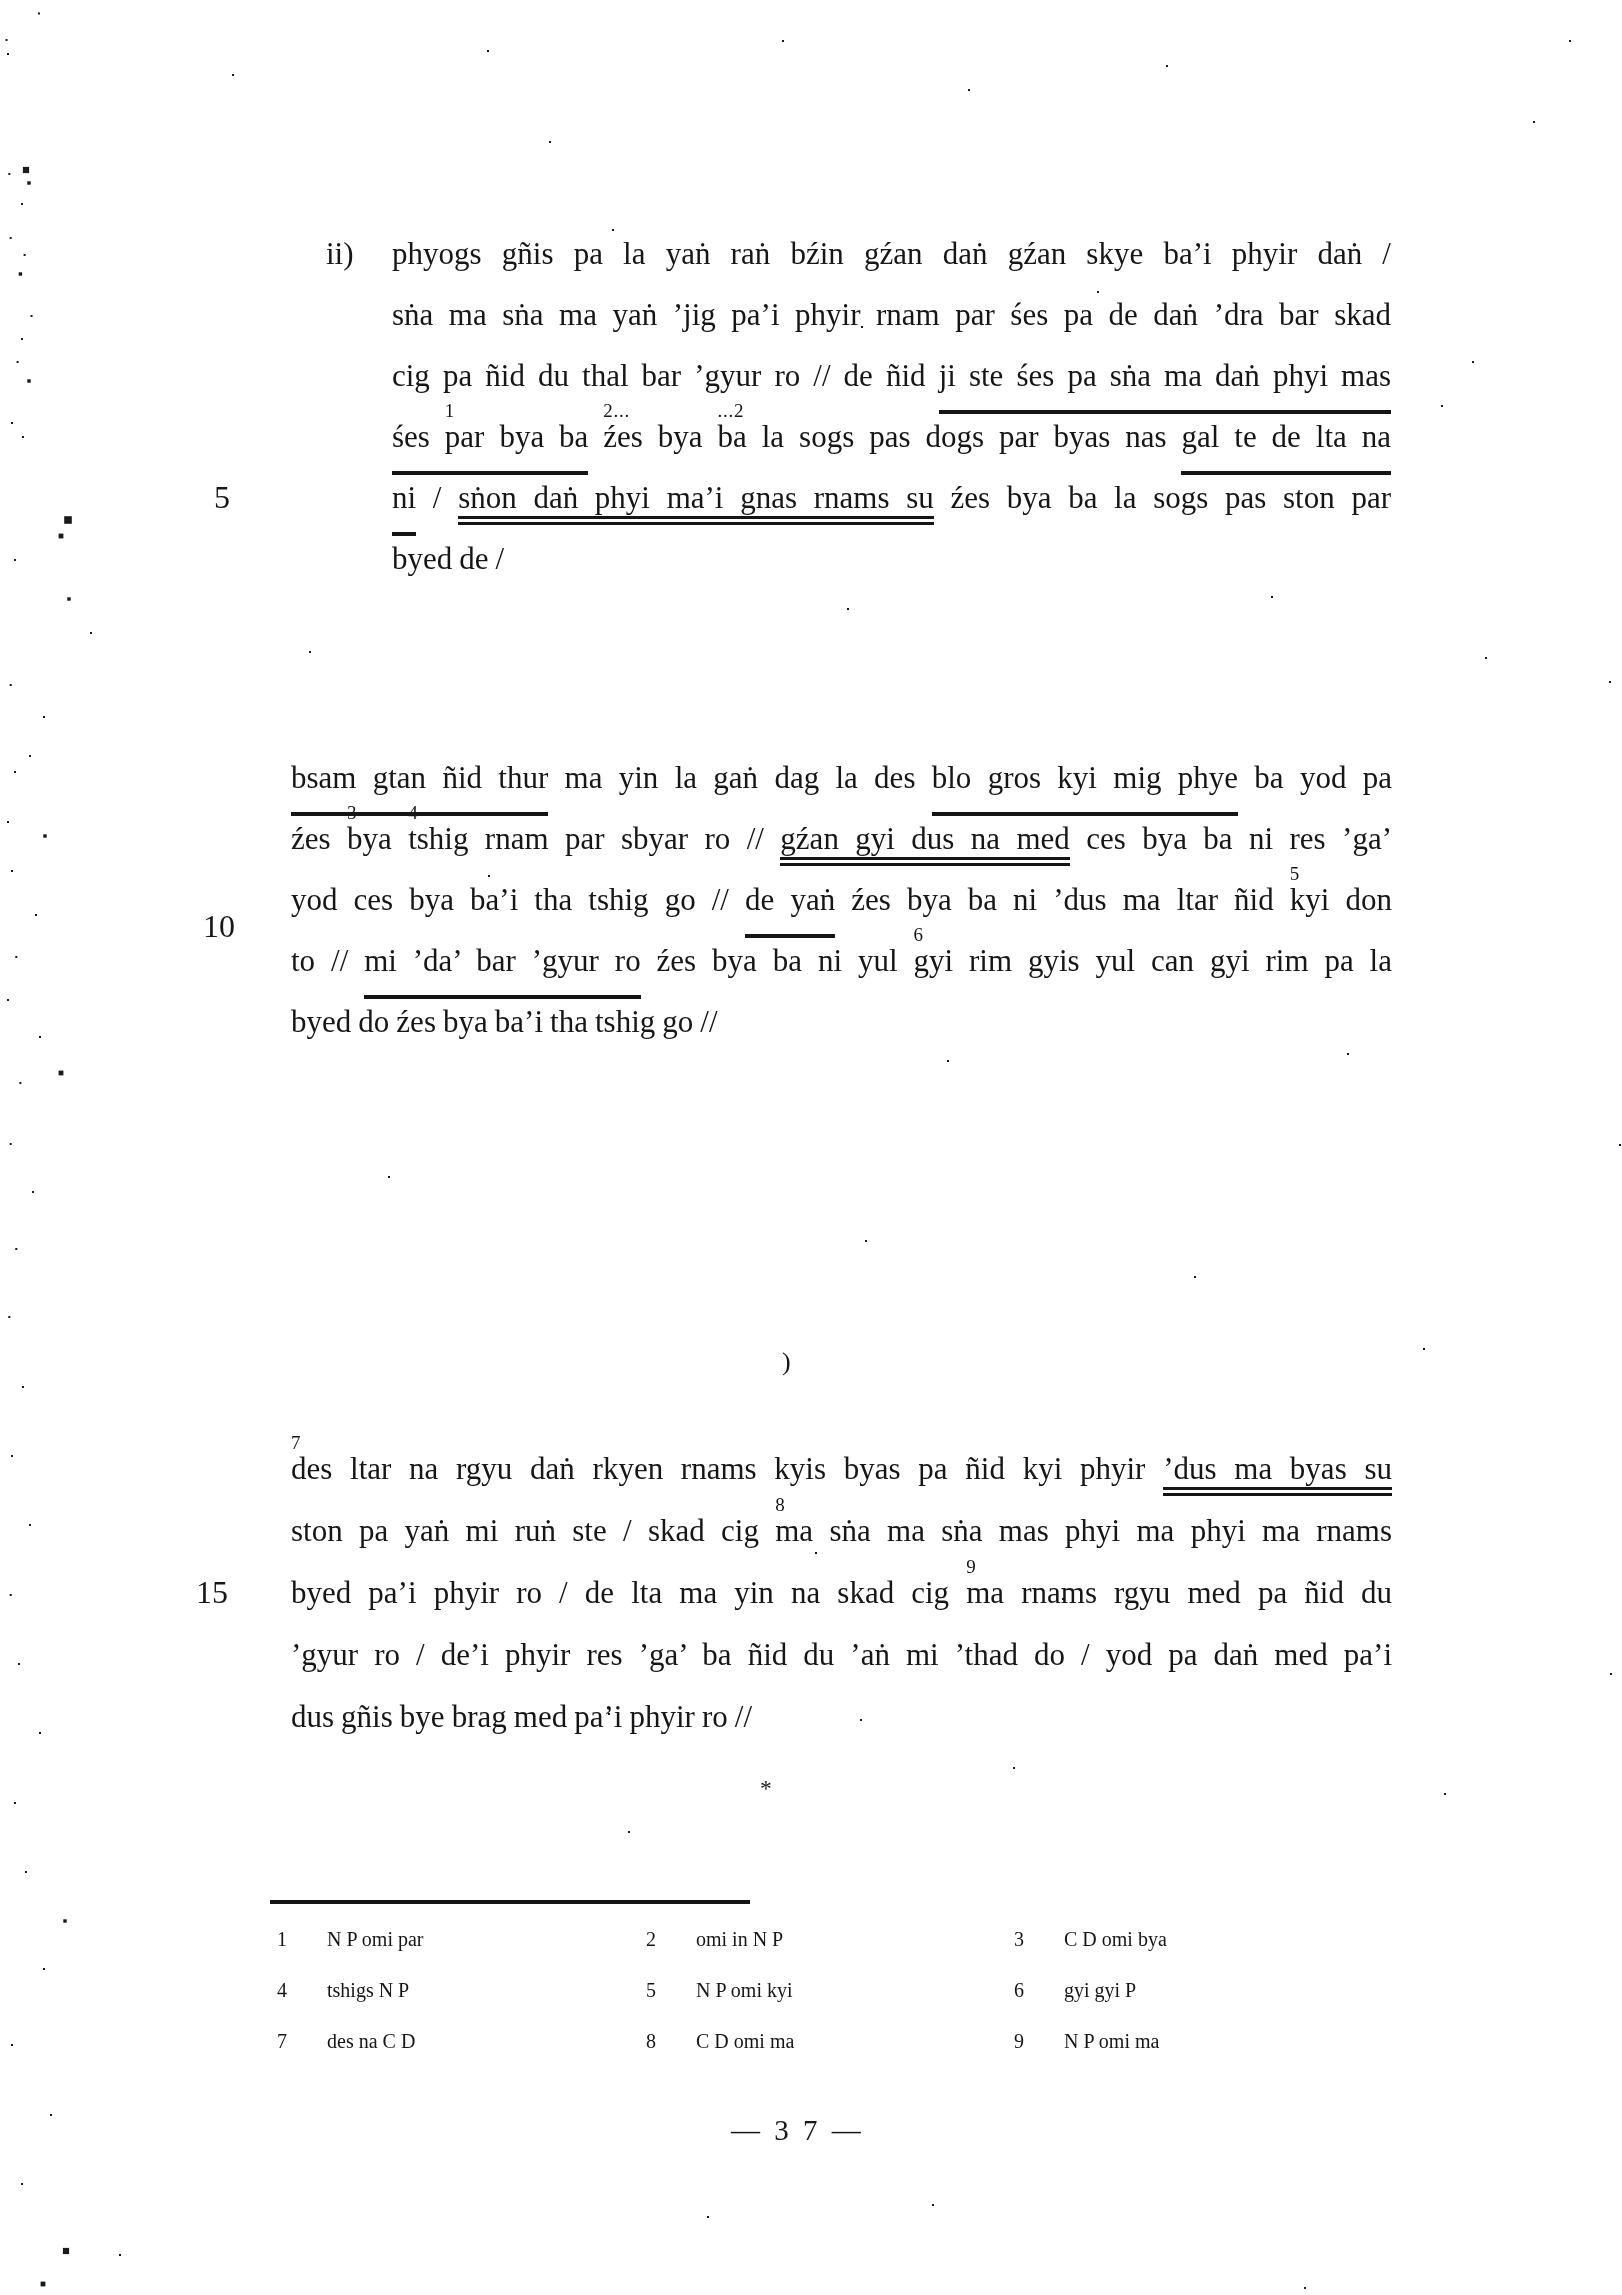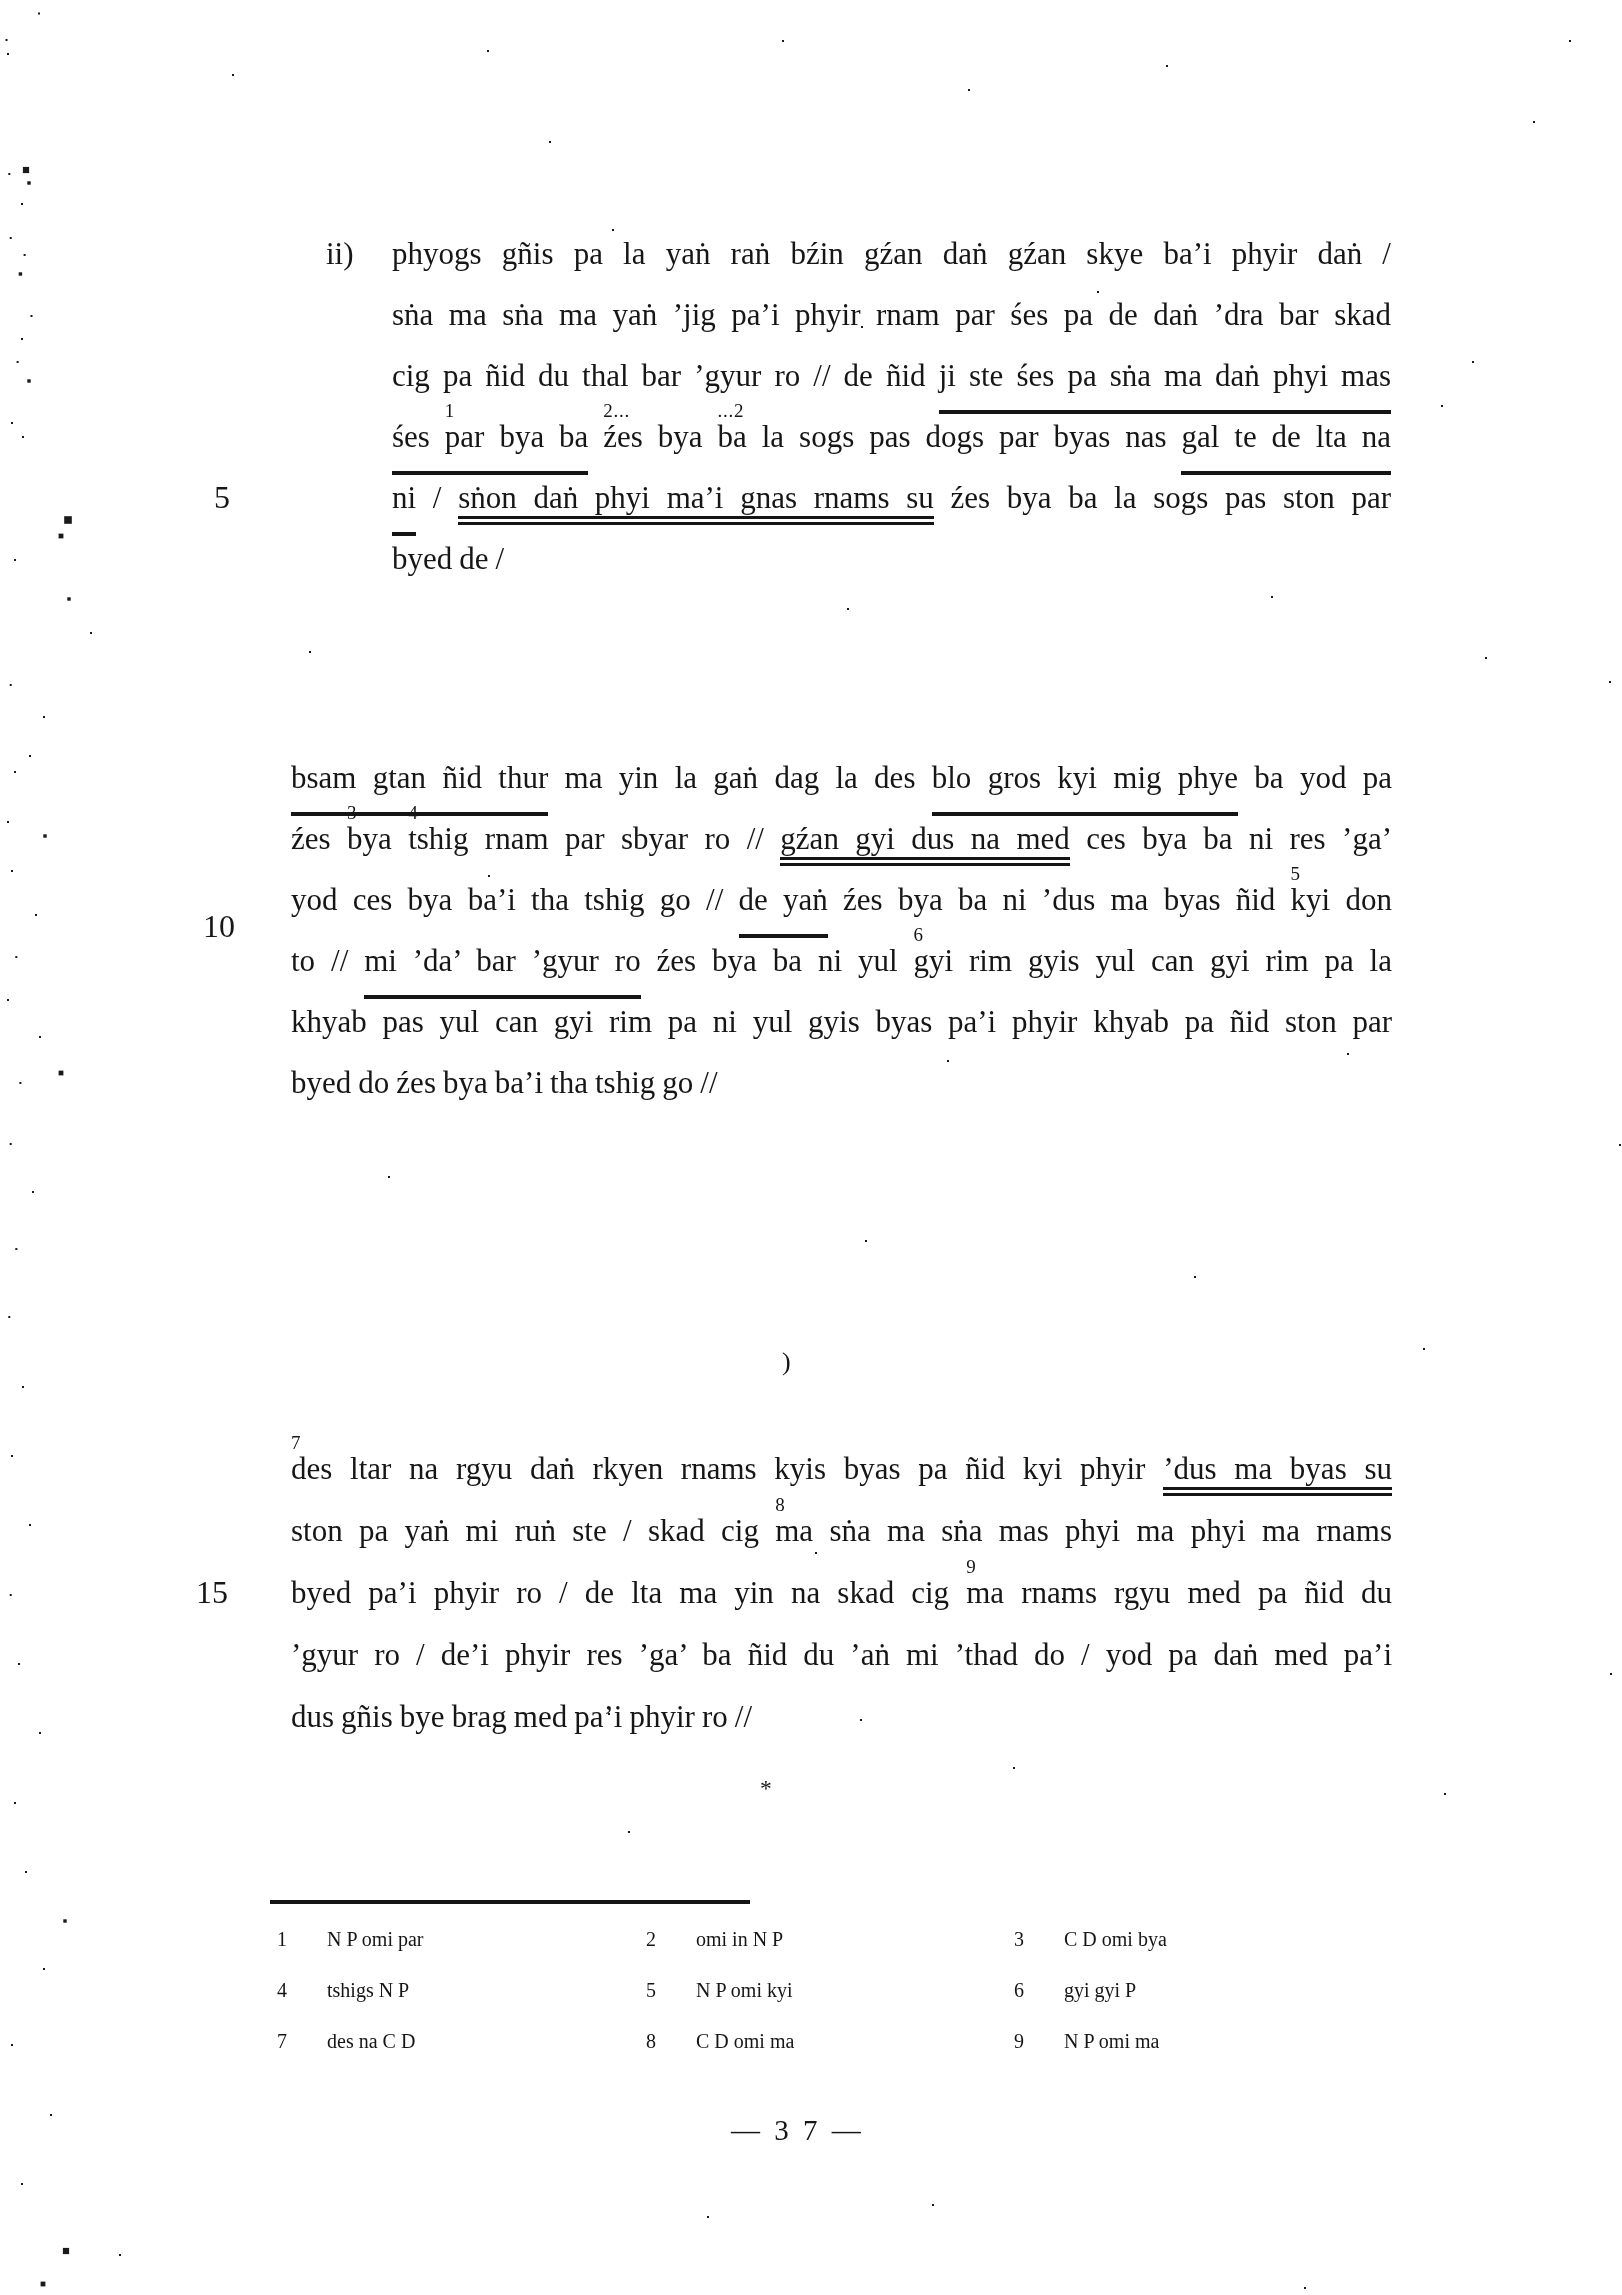--- a/index.html
+++ b/index.html
@@ -100,23 +100,22 @@
       <div class="line just"><span class="seg">phyogs gñis pa la yaṅ raṅ bźin gźan daṅ gźan skye ba’i phyir daṅ /</span></div>
       <div class="line just"><span class="seg">sṅa ma sṅa ma yaṅ ’jig pa’i phyir rnam par śes pa de daṅ ’dra bar skad</span></div>
       <div class="line just"><span class="seg">cig pa ñid du thal bar ’gyur ro // de ñid </span><span class="seg u1">ji ste śes pa sṅa ma daṅ phyi mas</span></div>
       <div class="line just"><span class="seg u1">śes </span><span class="seg u1"><span class="sup">1</span>par</span><span class="seg u1"> bya ba</span><span class="seg"> </span><span class="seg"><span class="sup">2...</span>źes</span><span class="seg"> bya </span><span class="seg"><span class="sup">...2</span>ba</span><span class="seg"> la sogs pas dogs par byas nas </span><span class="seg u1">gal te de lta na</span></div>
       <div class="line just"><span class="seg u1">ni</span><span class="seg"> / </span><span class="seg u2">sṅon daṅ phyi ma’i gnas rnams su</span><span class="seg"> źes bya ba la sogs pas ston par</span></div>
       <div class="line"><span class="seg">byed de /</span></div>
     </div>
   <div class="para p2">
       <div class="line just"><span class="seg u1">bsam gtan ñid thur</span><span class="seg"> ma yin la gaṅ dag la des </span><span class="seg u1">blo gros kyi mig phye</span><span class="seg"> ba yod pa</span></div>
       <div class="line just"><span class="seg">źes </span><span class="seg"><span class="sup">3</span>bya</span><span class="seg"> </span><span class="seg"><span class="sup">4</span>tshig</span><span class="seg"> rnam par sbyar ro // </span><span class="seg u2">gźan gyi dus na med</span><span class="seg"> ces bya ba ni res ’ga’</span></div>
-      <div class="line just"><span class="seg">yod ces bya ba’i tha tshig go // </span><span class="seg u1">de yaṅ</span><span class="seg"> źes bya ba ni ’dus ma byas ñid </span><span class="seg"><span class="sup">5</span>kyi</span><span class="seg"> don</span></div>
+      <div class="line just"><span class="seg">yod ces bya ba’i tha tshig go // </span><span class="seg u1">de yaṅ</span><span class="seg"> źes bya ba ni ’dus ma ltar ñid </span><span class="seg"><span class="sup">5</span>kyi</span><span class="seg"> don</span></div>
       <div class="line just"><span class="seg">to // </span><span class="seg u1">mi ’da’ bar ’gyur ro</span><span class="seg"> źes bya ba ni yul </span><span class="seg"><span class="sup">6</span>gyi</span><span class="seg"> rim gyis yul can gyi rim pa la</span></div>
-      <div class="line just"><span class="seg">khyab pas yul can gyi rim pa ni yul gyis byas pa’i phyir khyab pa ñid ston par</span></div>
       <div class="line"><span class="seg">byed do źes bya ba’i tha tshig go //</span></div>
     </div>
   <div class="para p3">
       <div class="line just"><span class="seg"><span class="sup">7</span>des</span><span class="seg"> ltar na rgyu daṅ rkyen rnams kyis byas pa ñid kyi phyir </span><span class="seg u2">’dus ma byas su</span></div>
       <div class="line just"><span class="seg">ston pa yaṅ mi ruṅ ste / skad cig </span><span class="seg"><span class="sup">8</span>ma</span><span class="seg"> sṅa ma sṅa mas phyi ma phyi ma rnams</span></div>
       <div class="line just"><span class="seg">byed pa’i phyir ro / de lta ma yin na skad cig </span><span class="seg"><span class="sup">9</span>ma</span><span class="seg"> rnams rgyu med pa ñid du</span></div>
       <div class="line just"><span class="seg">’gyur ro / de’i phyir res ’ga’ ba ñid du ’aṅ mi ’thad do / yod pa daṅ med pa’i</span></div>
       <div class="line"><span class="seg">dus gñis bye brag med pa’i phyir ro //</span></div>
     </div>
 

